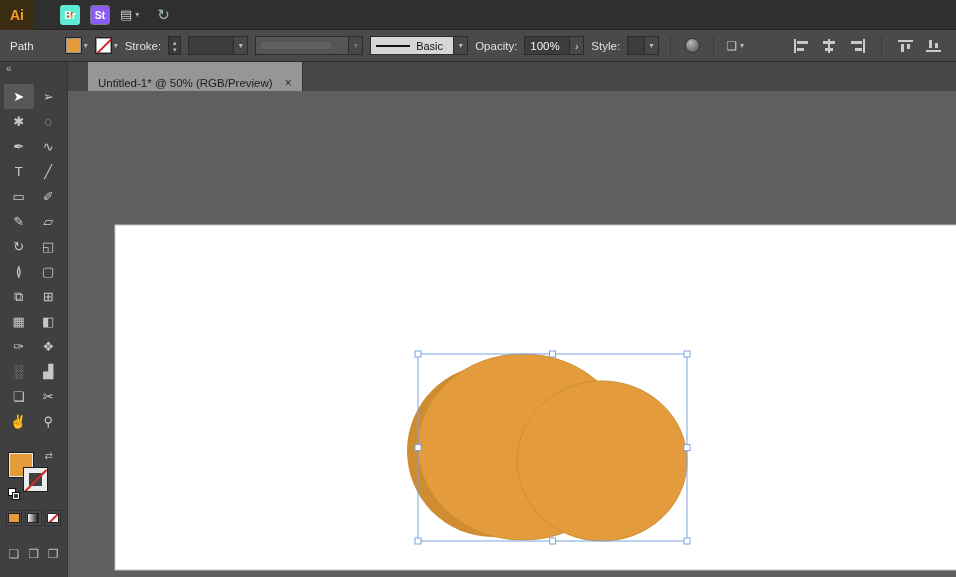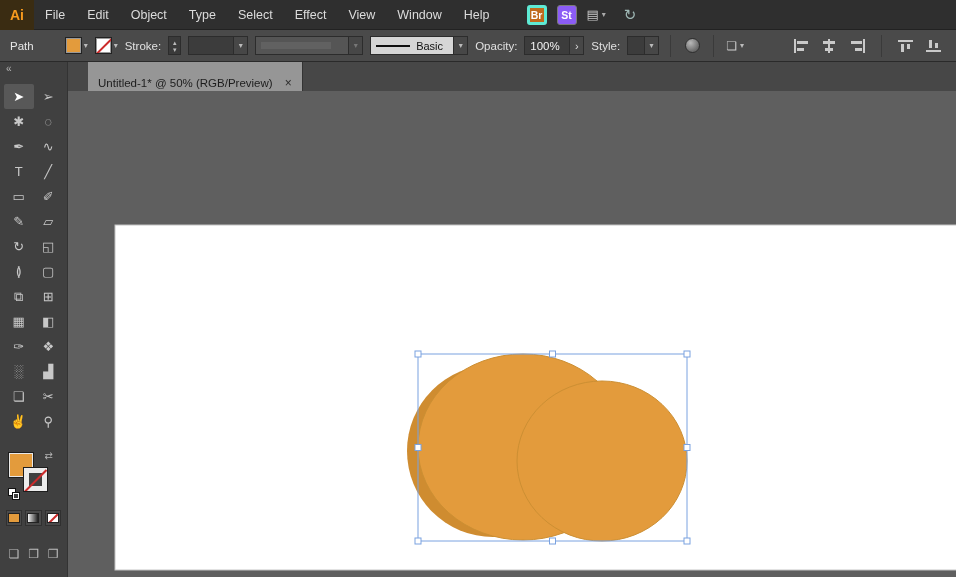--- a/index.html
+++ b/index.html
@@ -15,21 +15,21 @@
   
   .menubar { position: absolute; left:0; top:0; right:0; height:30px;
     background:#2f2f2f; display:flex; align-items:center; border-bottom:1px solid #222; }
   .logo { width:34px; height:46px; display:flex; align-items:center; justify-content:center;
     background:#3a2c12; color:#f79a1e; font-weight:bold; font-size:14px; }
   #menu-list { display:flex; align-items:center; }
   .menu-item { color:#dcdcdc; font-size:12.5px; padding:0 11px; height:30px; line-height:30px; cursor:default; }
   .app-buttons { display:flex; align-items:center; gap:10px; margin-left:26px; }
   .sq-btn { width:20px; height:20px; border-radius:3px; display:flex; align-items:center;
     justify-content:center; font-size:10.5px; font-weight:bold; color:#fff; }
-  .br { background:#c06a1c; border:3px solid #5eead4; }
+  .br { background:#c06a1c; border:7px solid #5eead4; }
   .st { background:#8b5cf6; border:1px solid #7a7a7a; }
   .workspace-btn { color:#c9c9c9; font-size:13px; display:flex; align-items:center; gap:3px; }
   .workspace-btn .dd { font-size:8px; color:#aaa; }
   .sync-btn { color:#9fb8b5; font-size:15px; margin-left:8px; }
 
   
   .controlbar { position:absolute; left:0; top:30px; right:0; height:32px;
     background:#4a4a4a; border-bottom:1px solid #2a2a2a;
     display:flex; align-items:center; padding:0 10px; gap:7px;
     color:#ddd; font-size:11.5px; white-space:nowrap; }
@@ -114,31 +114,20 @@
   .handle { fill:#ffffff; stroke:var(--sel); stroke-width:1; }
   .bbox { fill:none; stroke:var(--sel); stroke-width:1; }
 </style>
 </head>
 <body style="--fill: #e39b3c; --fill-back: #cf8c30; --sel: #7aa2e0;">
 
 <div class="menubar">
   <div class="logo">
     <span>Ai</span>
   </div>
-  <div id="menu-list">
-      <span class="menu-item">File</span>
-      <span class="menu-item">Edit</span>
-      <span class="menu-item">Object</span>
-      <span class="menu-item">Type</span>
-      <span class="menu-item">Select</span>
-      <span class="menu-item">Effect</span>
-      <span class="menu-item">View</span>
-      <span class="menu-item">Window</span>
-      <span class="menu-item">Help</span>
-    </div>
   <div class="app-buttons">
     <div class="sq-btn br">Br</div>
     <div class="sq-btn st">St</div>
     <div class="workspace-btn">
       <span>▤</span>
       <span class="dd">▾</span>
     </div>
     <span class="sync-btn">↻</span>
   </div>
 </div>

